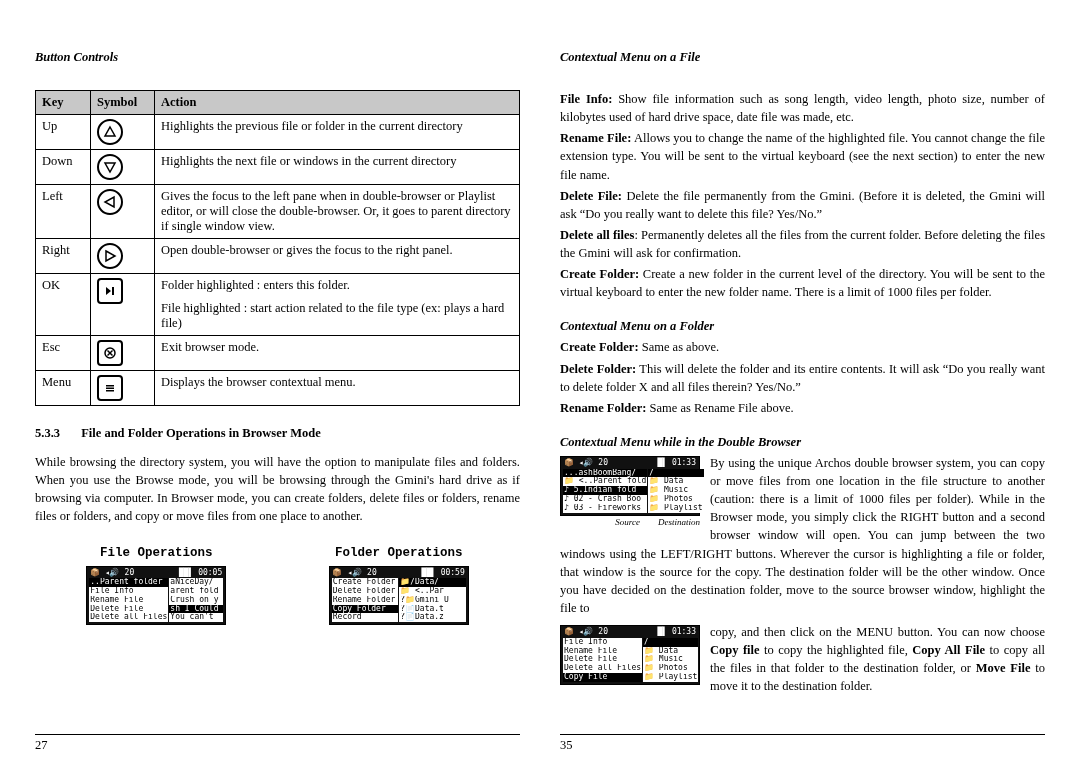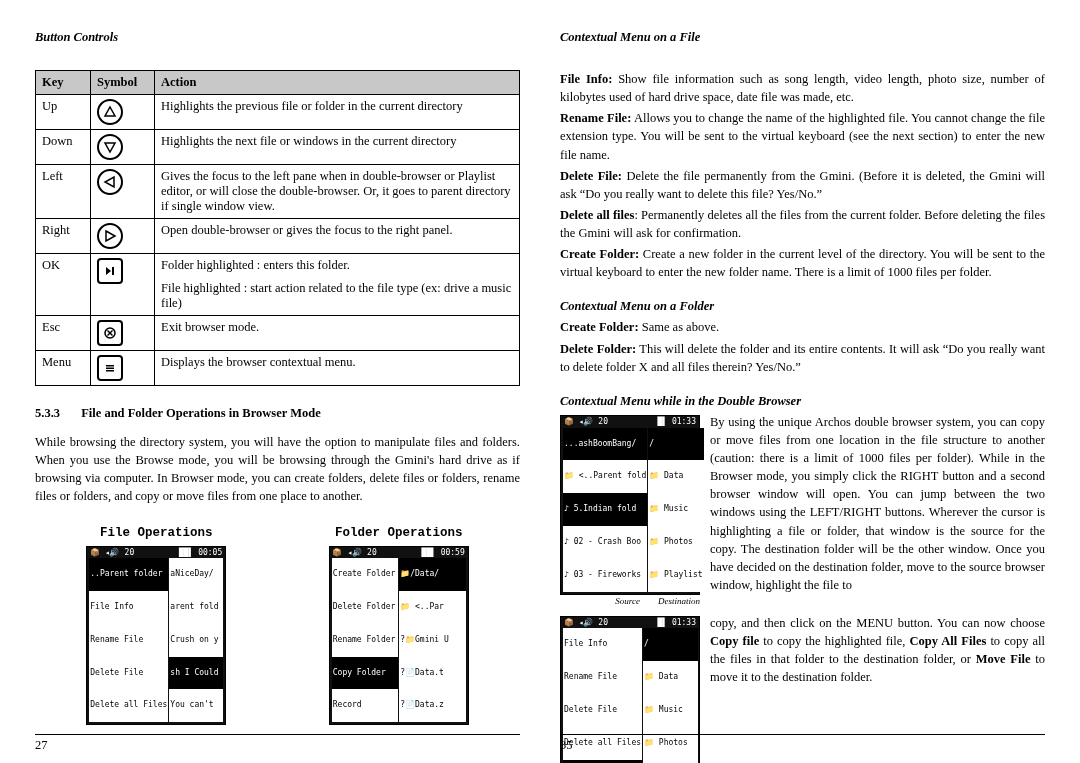--- a/index.html
+++ b/index.html
@@ -17,20 +17,21 @@
   .page {
     width: 490px;
     position: relative;
     padding-bottom: 30px;
   }
   .heading-italic {
     font-weight: bold;
     font-style: italic;
     font-size: 12.5px;
     margin-bottom: 25px;
+    margin-top: 20px;
   }
   .heading-sub {
     font-weight: bold;
     font-style: italic;
     font-size: 12.5px;
     margin: 18px 0 4px 0;
   }
   table.key-table {
     border-collapse: collapse;
     width: 100%;
@@ -110,21 +111,21 @@
     justify-content:space-between;
     padding:0 1px 1px 1px;
   }
   .lcd-pane {
     background:#fff;
     color:#000;
     padding: 0;
     margin: 0;
   }
   .lcd-pane .r {
-    padding: 12px 1px;
+    padding: 0 1px;
     border-bottom: 0;
     white-space: nowrap;
     overflow: hidden;
   }
   .lcd-pane .sel { background:#000; color:#fff; }
   .pagenum {
     position: absolute;
     bottom: 0;
     left: 0; right: 0;
     text-align: left;
@@ -195,21 +196,21 @@
     </tr>
     <tr>
       <td rowspan="2">OK</td>
       <td rowspan="2" class="sym-cell"><span class="sym" style="border-radius:4px"><svg width="14" height="14">
                 <polygon points="3,3 8,7 3,11" fill="#000"></polygon>
                 <rect x="9" y="3" width="2" height="8" fill="#000"></rect>
               </svg></span></td>
       <td style="border-bottom:0">Folder highlighted : enters this folder.</td>
     </tr>
     <tr>
-      <td style="border-top:0">File highlighted : start action related to the file type (ex: drive a music file)</td>
+      <td style="border-top:0">File highlighted : start action related to the file type (ex: plays a hard file)</td>
     </tr>
     <tr>
       <td>Esc</td>
       <td class="sym-cell"><span class="sym" style="border-radius:4px"><svg width="14" height="14">
                 <circle cx="7" cy="7" r="5" fill="none" stroke="#000" stroke-width="1.5"></circle>
                 <line x1="4.5" y1="4.5" x2="9.5" y2="9.5" stroke="#000" stroke-width="1.5"></line>
                 <line x1="9.5" y1="4.5" x2="4.5" y2="9.5" stroke="#000" stroke-width="1.5"></line>
               </svg></span></td>
       <td>Exit browser mode.</td>
     </tr>
@@ -297,20 +298,21 @@
     <p><span class="term">Rename File:</span><span> Allows you to change the name of the highlighted file. You cannot change the file extension type. You will be sent to the virtual keyboard (see the next section) to enter the new file name.</span></p>
     <p><span class="term">Delete File:</span><span> Delete the file permanently from the Gmini. (Before it is deleted, the Gmini will ask “Do you really want to delete this file? Yes/No.”</span></p>
     <p><span class="term">Delete all files</span><span>: Permanently deletes all the files from the current folder. Before deleting the files the Gmini will ask for confirmation.</span></p>
     <p><span class="term">Create Folder:</span><span> Create a new folder in the current level of the directory. You will be sent to the virtual keyboard to enter the new folder name. There is a limit of 1000 files per folder.</span></p>
   </div>
 
   <div class="heading-sub">Contextual Menu on a Folder</div>
   <div class="def">
     <p><span class="term">Create Folder:</span><span> Same as above.</span></p>
     <p><span class="term">Delete Folder:</span><span> This will delete the folder and its entire contents. It will ask “Do you really want to delete folder X and all files therein? Yes/No.”</span></p>
+    <p><span class="term">Rename Folder:</span><span> Same as Rename File above.</span></p>
   </div>
 
   <div class="heading-sub">Contextual Menu while in the Double Browser</div>
 
   <div class="wrap-block">
     <div class="inline-fig">
       <div class="lcd">
         <div class="lcd-top">
             <span>📦 ◂🔊 20</span>
             <span>█▌ 01:33</span>
@@ -358,18 +360,18 @@
             <div class="r sel">/</div>
             <div class="r">📁 Data</div>
             <div class="r">📁 Music</div>
             <div class="r">📁 Photos</div>
             <div class="r">📁 Playlist</div>
           </div>
         </div>
       </div>
     </div>
     <p>
-      <span>copy, and then click on the MENU button. You can now choose </span><b>Copy file</b><span> to copy the highlighted file, </span><b>Copy All Files</b><span> to copy all the files in that folder to the destination folder, or </span><b>Move File</b><span> to move it to the destination folder.</span>
+      <span>copy, and then click on the MENU button. You can now choose </span><b>Copy file</b><span> to copy the highlighted file, </span><b>Copy All File</b><span> to copy all the files in that folder to the destination folder, or </span><b>Move File</b><span> to move it to the destination folder.</span>
     </p>
   </div>
 
   <div class="pagenum">35</div>
 </div>
 
 </body></html>

